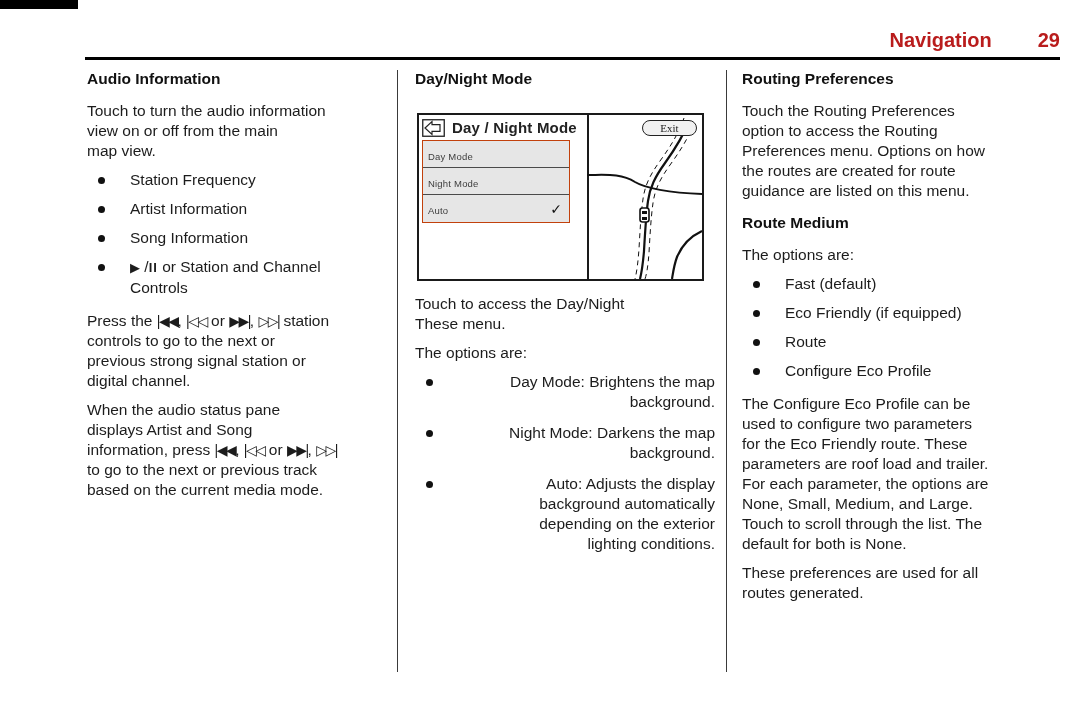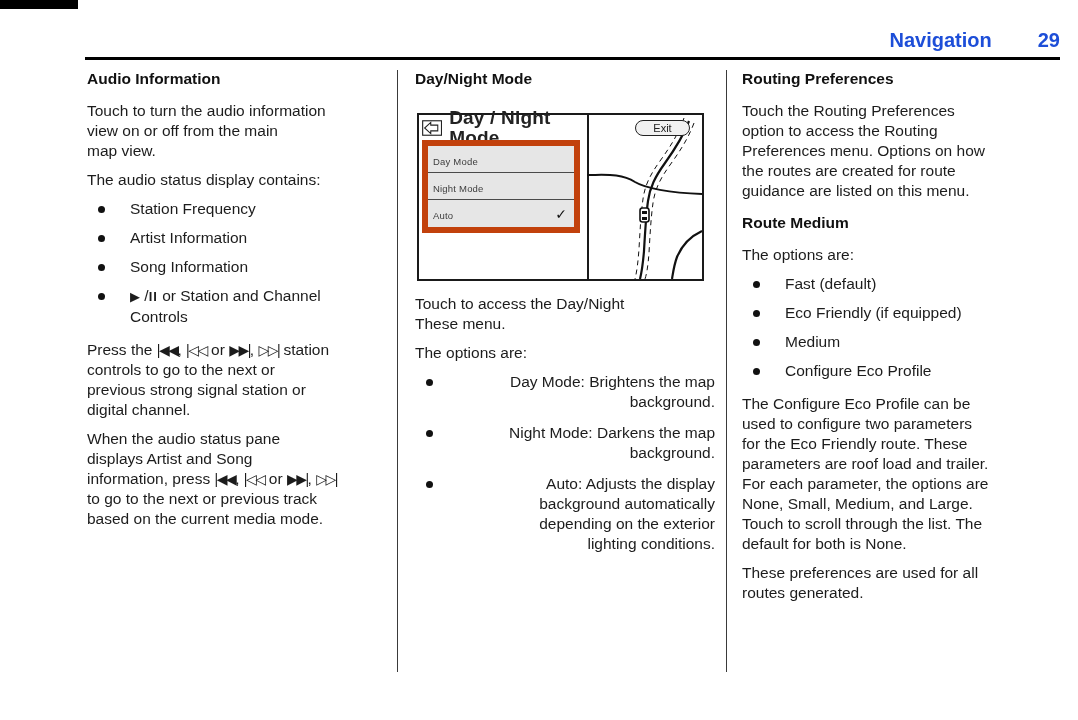--- a/index.html
+++ b/index.html
@@ -3,21 +3,21 @@
 <meta charset="utf-8">
 <style>
   html,body{margin:0;padding:0;}
   body{
     width:1078px;height:720px;position:relative;overflow:hidden;
     background:#ffffff;color:#1c1c1c;
     font-family:"Liberation Sans","DejaVu Sans",sans-serif;
     font-size:15.5px;line-height:20px;
   }
   .edge-mark{position:absolute;left:0;top:0;width:78px;height:9px;background:#000;}
-  .hdr{position:absolute;top:30px;left:85px;width:975px;text-align:right;font-weight:bold;font-size:20px;color:#1d4ed8;}
+  .hdr{position:absolute;top:30px;left:85px;width:975px;text-align:right;font-weight:bold;font-size:20px;color:#b91c1c;}
   .hdr .sec{margin-right:46px;}
   .hdr-rule{position:absolute;left:85px;top:57px;width:975px;height:3px;background:#000;}
   .vdiv{position:absolute;top:70px;width:1px;height:602px;background:#3a3a3a;}
   #vdiv1{left:397px;} #vdiv2{left:726px;}
   .col{position:absolute;top:70px;}
   #col1{left:87px;width:300px;}
   #col2{left:415px;width:300px;}
   #col3{left:742px;width:306px;}
   h3{font-size:15.5px;line-height:18px;margin:0 0 13px 0;font-weight:bold;color:#111;}
   h3.sub{margin-top:13px;}
@@ -29,49 +29,48 @@
   li::before{content:"";position:absolute;left:11px;top:7px;width:7px;height:7px;border-radius:50%;background:#111;}
   .glyph{display:inline-block;white-space:nowrap;}
   .seek-prev-filled,.seek-next-filled,.seek-prev-outline,.seek-next-outline{letter-spacing:-1.5px;font-size:14px;}
   .play{font-size:13px;}
   .pause{font-weight:900;letter-spacing:1px;font-size:13px;transform:scaleY(1.05);}
   
   .figure{position:relative;width:287px;height:168px;margin:25px 0 13px 2px;border:2px solid #1a1a1a;background:#fff;box-sizing:border-box;}
   .fig-left{position:absolute;left:0;top:0;width:170px;height:100%;border-right:2px solid #1a1a1a;box-sizing:border-box;background:#fff;}
   .fig-titlebar{position:absolute;left:3px;top:3px;height:20px;display:flex;align-items:center;}
   .back-box{width:23px;height:18px;margin-right:7px;}
-  .fig-title{font-size:19px;font-weight:600;color:#222;letter-spacing:0.2px;}
-  .fig-list{position:absolute;left:3px;top:25px;width:146px;border:6px solid #c2410c;}
+  .fig-title{font-size:15px;font-weight:600;color:#222;letter-spacing:0.2px;}
+  .fig-list{position:absolute;left:3px;top:25px;width:146px;border:1px solid #c2410c;}
   .fig-row{position:relative;height:27px;background:#e6e6e6;border-bottom:1px solid #4a4a4a;box-sizing:border-box;}
   .fig-row:last-child{border-bottom:none;}
   .fig-row .lbl{position:absolute;left:5px;top:6px;font-size:9.5px;color:#3d3d3d;letter-spacing:0.2px;}
   .fig-row .check{position:absolute;right:7px;top:4px;font-size:14px;font-weight:bold;color:#111;}
   .fig-map{position:absolute;right:0;top:0;width:115px;height:164px;}
-  .exit-btn{position:absolute;top:5px;right:12px;width:55px;height:16px;border:1.5px solid #222;border-radius:8px;
-    background:#f1f1f1;font-size:11px;line-height:15px;text-align:center;color:#222;box-sizing:border-box;}
+  .exit-btn{position:absolute;top:5px;right:5px;width:55px;height:16px;border:1.5px solid #222;border-radius:8px;
+    background:#f1f1f1;font-size:11px;line-height:15px;text-align:center;color:#222;box-sizing:border-box;font-family:Liberation Serif, serif;}
 </style>
 </head>
 <body>
 
 <div class="edge-mark"></div>
 
 <div class="hdr">
   <span class="sec">Navigation</span><span>29</span>
 </div>
 <div class="hdr-rule"></div>
 
 <div class="vdiv" id="vdiv1"></div>
 <div class="vdiv" id="vdiv2"></div>
 
 <div class="col" id="col1">
   <h3>Audio Information</h3>
   <p class="pl">Touch to turn the audio information
 view on or off from the main
 map view.</p>
-  <p>The audio status display contains:</p>
   <ul>
     <li>Station Frequency</li>
     <li>Artist Information</li>
     <li>Song Information</li>
     <li><span class="glyph play">▶</span> /<span class="glyph pause">II</span> or Station and Channel<br>Controls</li>
   </ul>
   <p>Press the <span class="glyph seek-prev-filled">|◀◀</span>, <span class="glyph seek-prev-outline">|◁◁</span> or <span class="glyph seek-next-filled">▶▶|</span>, <span class="glyph seek-next-outline">▷▷|</span> station<br>controls to go to the next or<br>previous strong signal station or<br>digital channel.</p>
   <p>When the audio status pane<br>displays Artist and Song<br>information, press <span class="glyph seek-prev-filled">|◀◀</span>, <span class="glyph seek-prev-outline">|◁◁</span> or <span class="glyph seek-next-filled">▶▶|</span>, <span class="glyph seek-next-outline">▷▷|</span><br>to go to the next or previous track<br>based on the current media mode.</p>
 </div>
 
@@ -141,21 +140,21 @@
   <p class="pl">Touch the Routing Preferences
 option to access the Routing
 Preferences menu. Options on how
 the routes are created for route
 guidance are listed on this menu.</p>
   <h3 class="sub">Route Medium</h3>
   <p>The options are:</p>
   <ul>
     <li>Fast (default)</li>
     <li>Eco Friendly (if equipped)</li>
-    <li>Medium</li>
+    <li>Route</li>
     <li>Configure Eco Profile</li>
   </ul>
   <p class="pl">The Configure Eco Profile can be
 used to configure two parameters
 for the Eco Friendly route. These
 parameters are roof load and trailer.
 For each parameter, the options are
 None, Small, Medium, and Large.
 Touch to scroll through the list. The
 default for both is None.</p>

